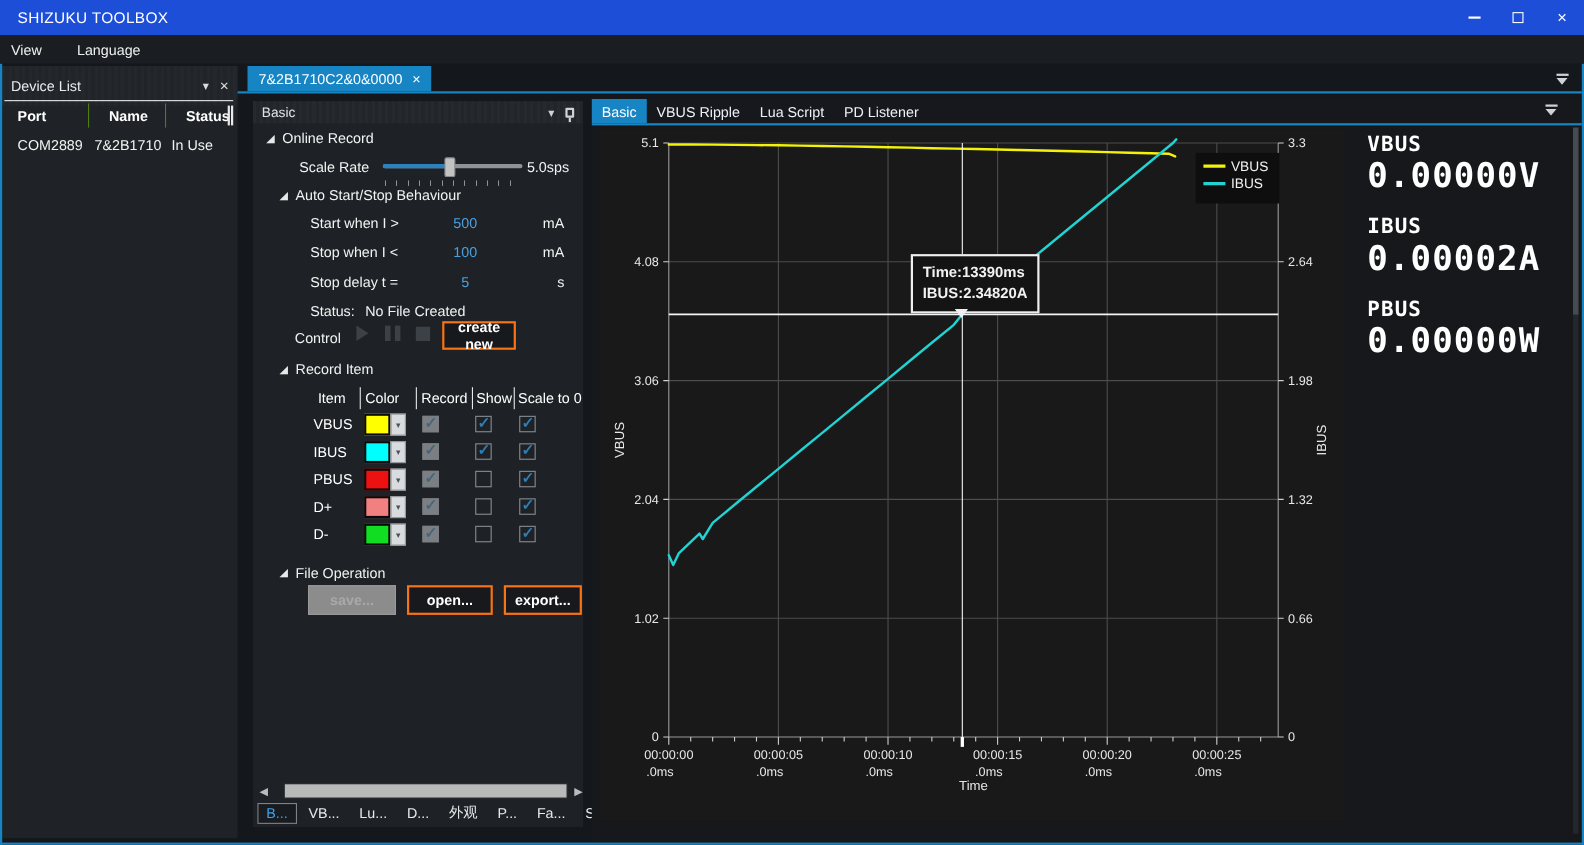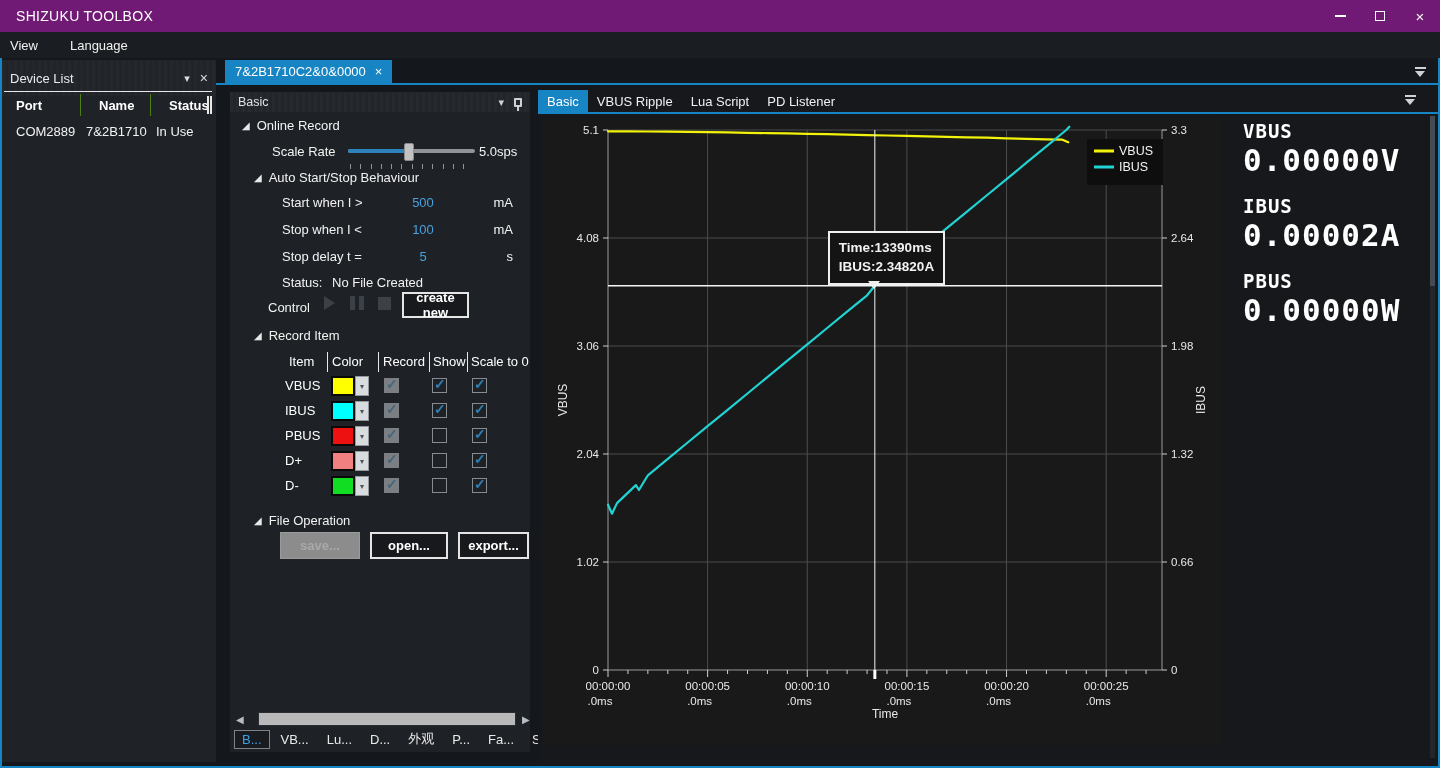--- a/index.html
+++ b/index.html
@@ -1,21 +1,21 @@
 <!DOCTYPE html>
 <html><head>
 <meta charset="utf-8">
 <style>
   * { margin:0; padding:0; box-sizing:border-box; }
   html,body { width:1440px; height:768px; overflow:hidden; background:#0c0e10;
               font-family:"Liberation Sans", sans-serif; }
   .window { position:absolute; inset:0; width:1440px; height:768px; background:#14171b; }
 
   
-  .titlebar { position:absolute; left:0; top:0; width:1440px; height:32px; background:#701a75;
+  .titlebar { position:absolute; left:0; top:0; width:1440px; height:32px; background:#1d4ed8;
               display:flex; align-items:center; color:#fff; }
   .titlebar .title { padding-left:16px; font-size:14px; letter-spacing:.3px; }
   .win-controls { margin-left:auto; display:flex; height:100%; }
   .winbtn { width:40px; height:100%; display:flex; align-items:center; justify-content:center; color:#fff; cursor:default; }
   .min-glyph { width:11px; height:2px; background:#fff; display:block; }
   .max-glyph { width:10px; height:10px; border:1.5px solid #fff; display:block; }
   .close-glyph { font-size:15px; line-height:1; }
 
   
   .menubar { position:absolute; left:0; top:32px; width:1440px; height:26px; background:#1a1d21;
@@ -87,21 +87,21 @@
 
   .param-label { position:absolute; left:52px; }
   .param-value { position:absolute; left:163px; width:60px; text-align:center; color:#4aa0dd; }
   .param-unit  { position:absolute; right:17px; text-align:right; }
 
   .ctrl-play { width:0; height:0; border-left:11px solid #3c4147; border-top:7px solid transparent;
                border-bottom:7px solid transparent; }
   .ctrl-pause { display:flex; gap:4px; }
   .ctrl-pause i { width:5px; height:14px; background:#3c4147; display:block; }
   .ctrl-stop { width:13px; height:13px; background:#3c4147; }
-  .btn { background:#17191c; border:2px solid #e5e5e5; color:#fff; font-weight:bold; font-size:13px;
+  .btn { background:#17191c; border:2px solid #f97316; color:#fff; font-weight:bold; font-size:13px;
          display:flex; align-items:center; justify-content:center; font-family:"Liberation Sans",sans-serif; }
   .btn.disabled { background:#8c8c8c; border:1px solid #9a9a9a; color:#a9a9a9; }
 
   .rec-sep { position:absolute; width:1px; height:20px; background:#e9e9e9; }
   .rec-h { position:absolute; font-size:13px; color:#fff; }
   .swatch { position:absolute; width:24px; height:20px; border:2px solid #0a0a0a; }
   .sw-btn { position:absolute; width:14px; height:20px; background:#d9dcde; border:1px solid #93989c;
             color:#4c5257; font-size:8px; display:flex; align-items:center; justify-content:center; }
   .cb { position:absolute; width:15px; height:15px; border:1px solid #878c91; background:transparent; }
   .cb.checked::after { content:"✓"; position:absolute; left:1px; top:-3px; color:#2f7fb5; font-size:14px; font-weight:bold; }

